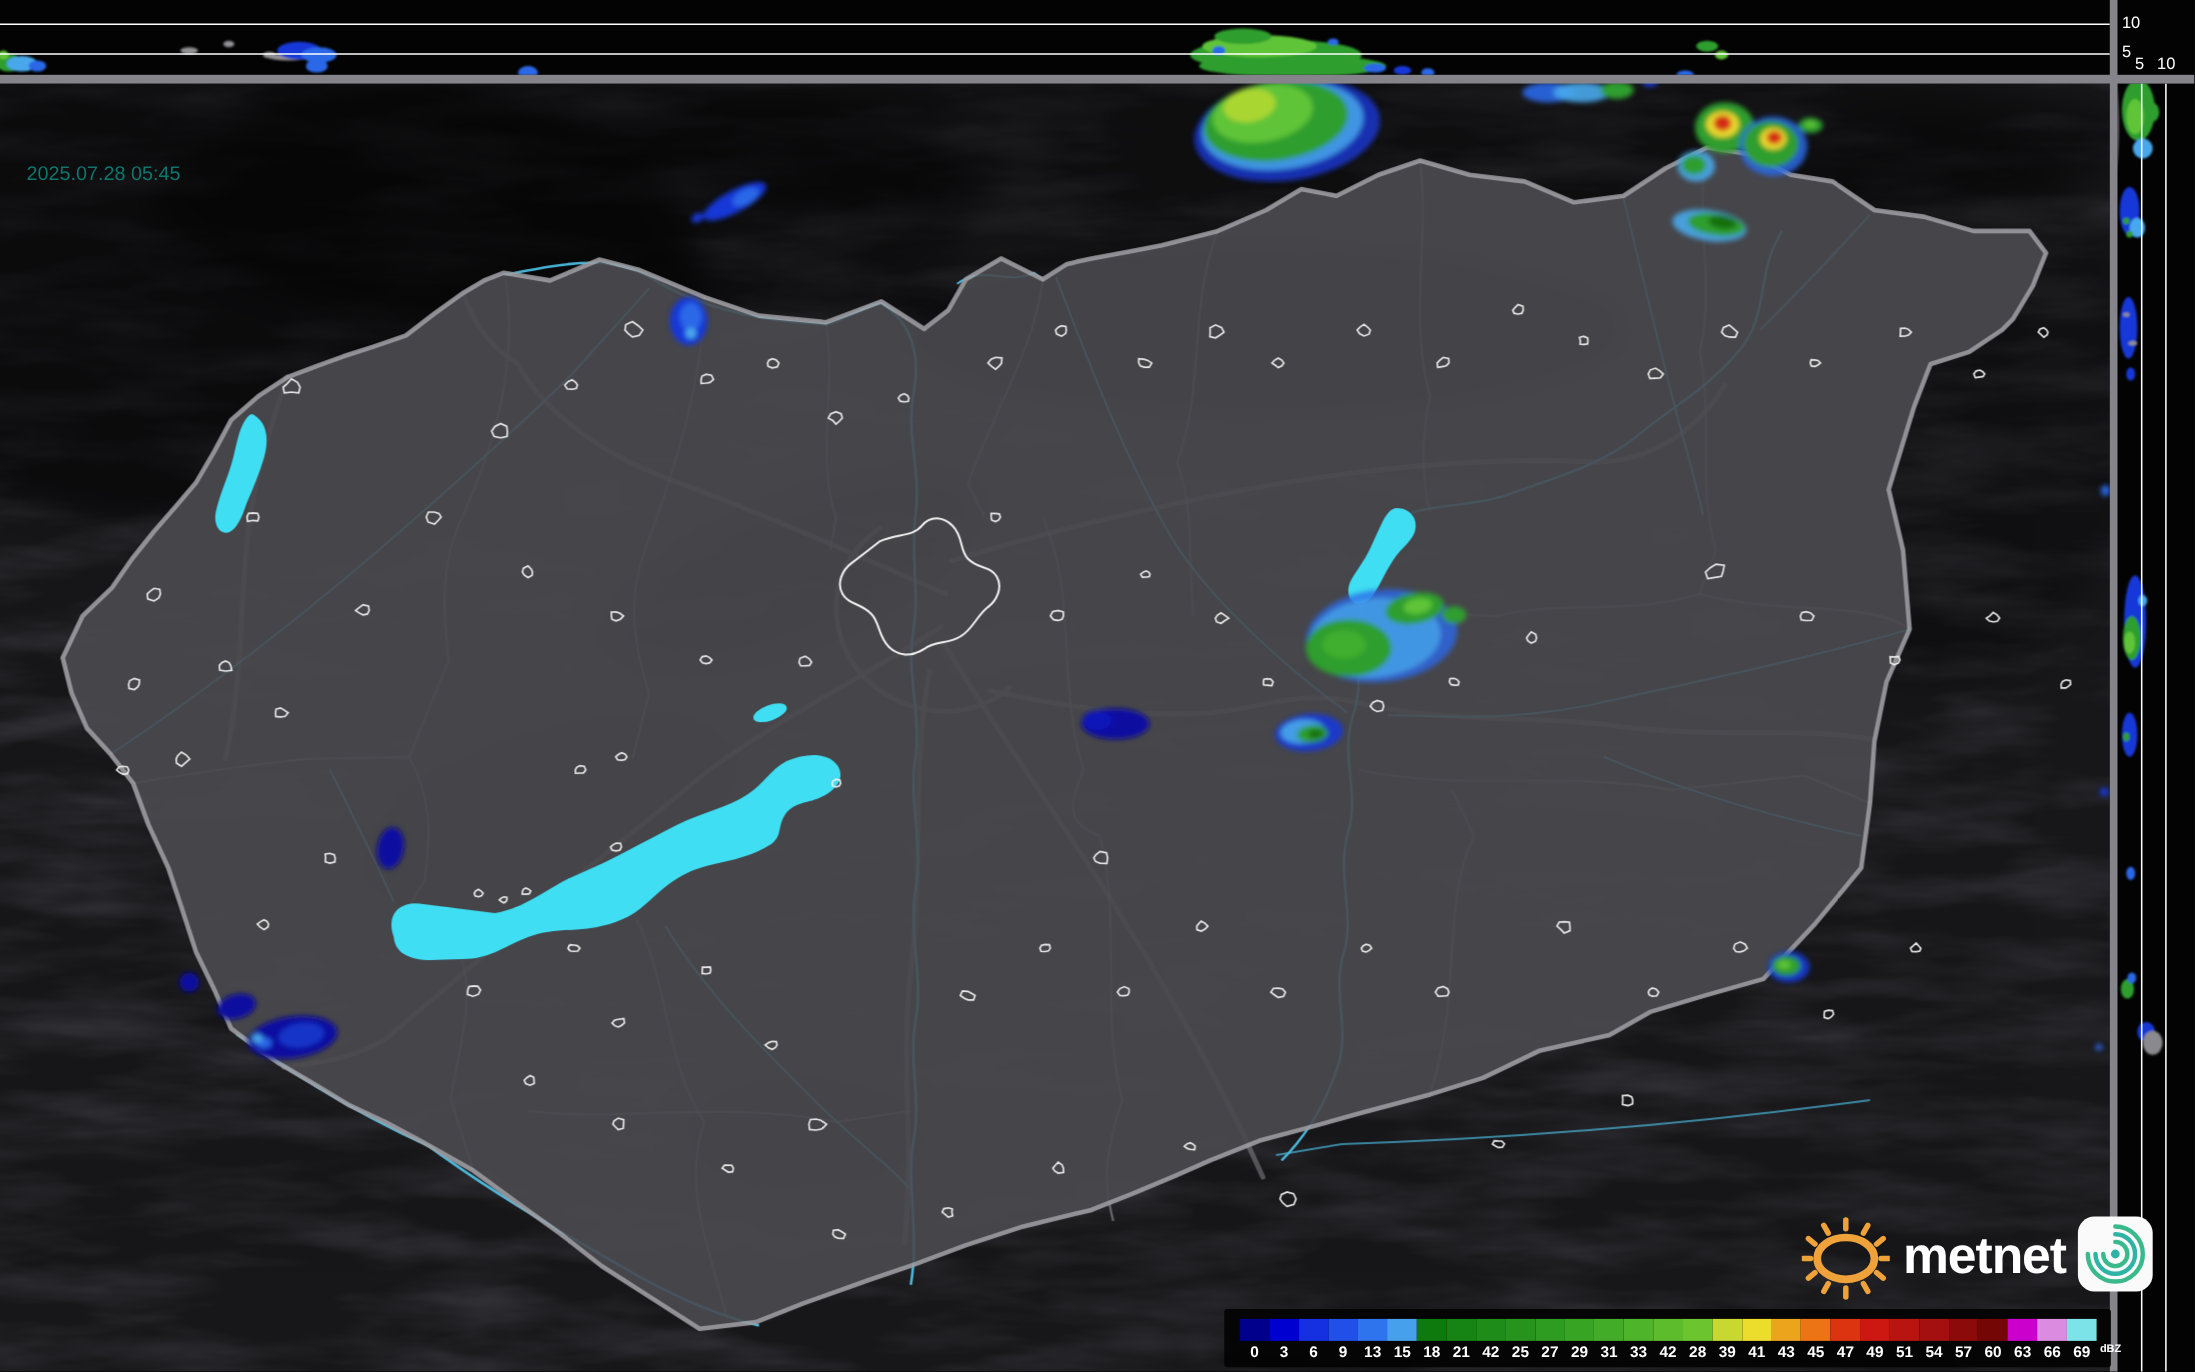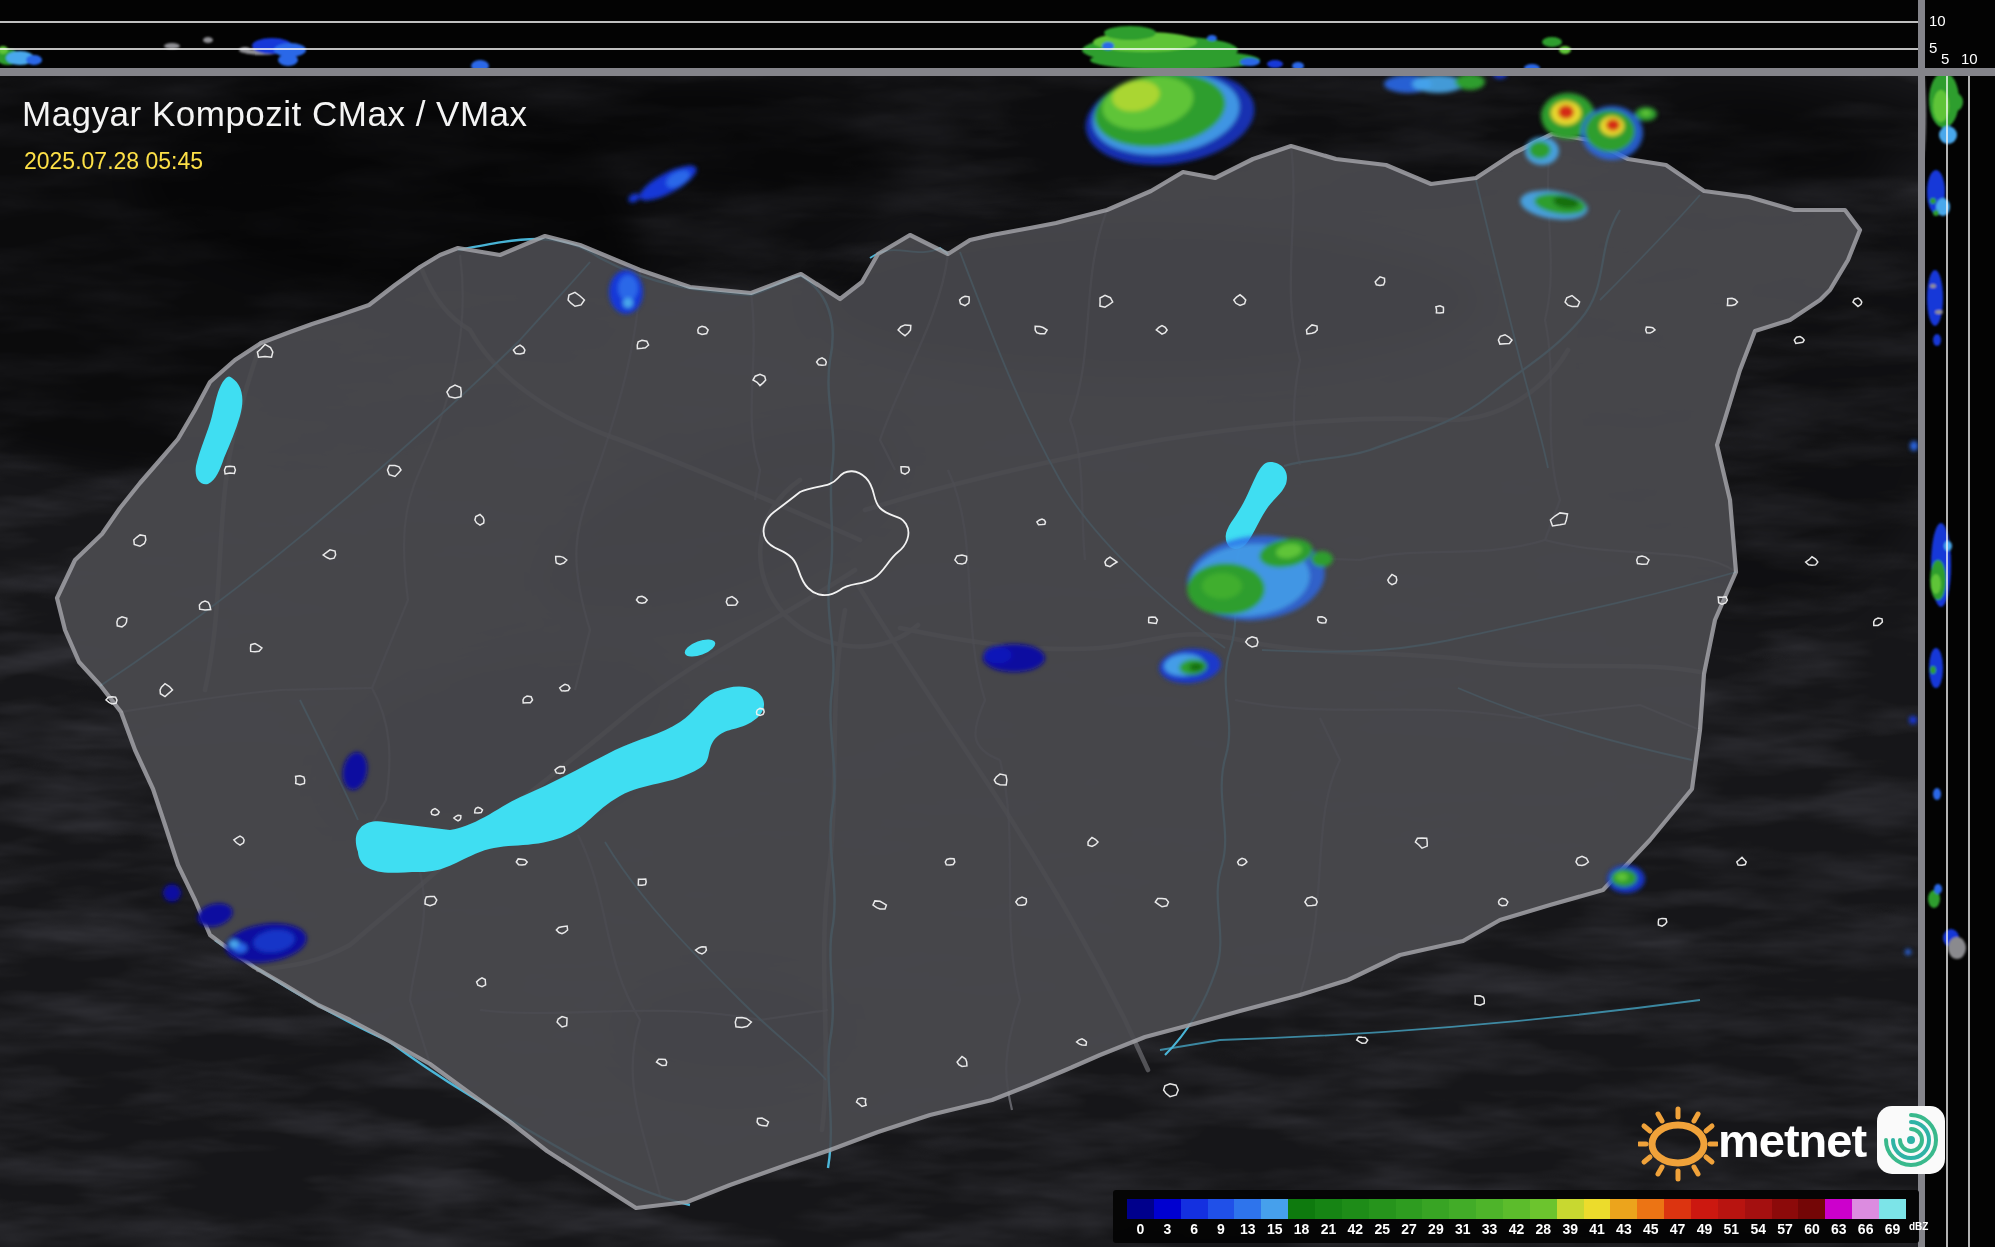--- a/index.html
+++ b/index.html
@@ -1,36 +1,36 @@
 <!DOCTYPE html>
 <html><head>
 <meta charset="utf-8">
 <style>
   html,body{margin:0;padding:0;background:#000;}
   .stage{position:relative;width:1995px;height:1247px;overflow:hidden;background:#000;
          font-family:"Liberation Sans",sans-serif;}
   svg{display:block}
   .overlay{position:absolute;left:0;top:0;width:100%;height:100%;pointer-events:none;}
   .map-title{position:absolute;left:22px;top:94px;font-size:35px;font-weight:400;color:#f4f4f4;letter-spacing:.5px;}
-  .map-time{position:absolute;left:24px;top:148px;font-size:23px;font-weight:400;color:#fde047;}
+  .map-time{position:absolute;left:24px;top:148px;font-size:18px;font-weight:400;color:#0f766e;}
   .axis-lab{position:absolute;color:#fff;font-size:15px;font-weight:normal;}
   #lab-t10{left:1929px;top:12px;}
   #lab-t5{left:1929px;top:39px;}
   #lab-r5{left:1941px;top:50px;}
   #lab-r10{left:1961px;top:50px;}
   .legend{position:absolute;left:1113px;top:1190px;width:806px;height:53px;background:rgba(4,4,4,.96);
           border-radius:3px;}
   .legend-inner{position:absolute;left:14px;top:9px;width:779px;}
   .legend-sw-row{display:flex;height:20px;}
   .legend-sw-row div{flex:1;}
   .legend-lb-row{display:flex;margin-top:2px;}
   .legend-lb-row div{flex:1;text-align:center;color:#fff;font-size:14px;font-weight:bold;}
   .legend-unit{position:absolute;left:796px;top:31px;color:#fff;font-size:10px;font-weight:bold;}
   .logo{position:absolute;left:1638px;top:1098px;display:flex;align-items:center;}
-  .logo-text{color:#fff;font-size:47px;font-weight:bold;letter-spacing:-1px;margin-left:0;margin-right:10px;}
+  .logo-text{color:#fff;font-size:47px;font-weight:bold;letter-spacing:-1px;margin-left:12px;margin-right:10px;}
 </style>
 </head>
 <body>
 
 <div class="stage">
 
 <svg width="1995" height="1247" viewBox="0 0 1995 1247">
   <defs>
     <clipPath id="cpMap">
           <rect x="0" y="76" width="1918" height="1171"></rect>
@@ -358,21 +358,20 @@
       <line x1="1947" y1="76" x2="1947" y2="1247"></line>
       <line x1="1969" y1="76" x2="1969" y2="1247"></line>
     </g>
   </g>
 
   <rect x="0" y="68" width="1995" height="8" fill="#84848a"></rect>
   <rect x="1918" y="0" width="7" height="1247" fill="#84848a"></rect>
 </svg>
 
 <div class="overlay">
-  <div class="map-title">Magyar Kompozit CMax / VMax</div>
   <div class="map-time">2025.07.28 05:45</div>
   <div class="axis-lab" id="lab-t10">10</div>
   <div class="axis-lab" id="lab-t5">5</div>
   <div class="axis-lab" id="lab-r5">5</div>
   <div class="axis-lab" id="lab-r10">10</div>
 
   <div class="legend">
     <div class="legend-inner">
       <div class="legend-sw-row" id="legend-sw">
             <div style="background: rgb(0, 0, 140);"></div>

